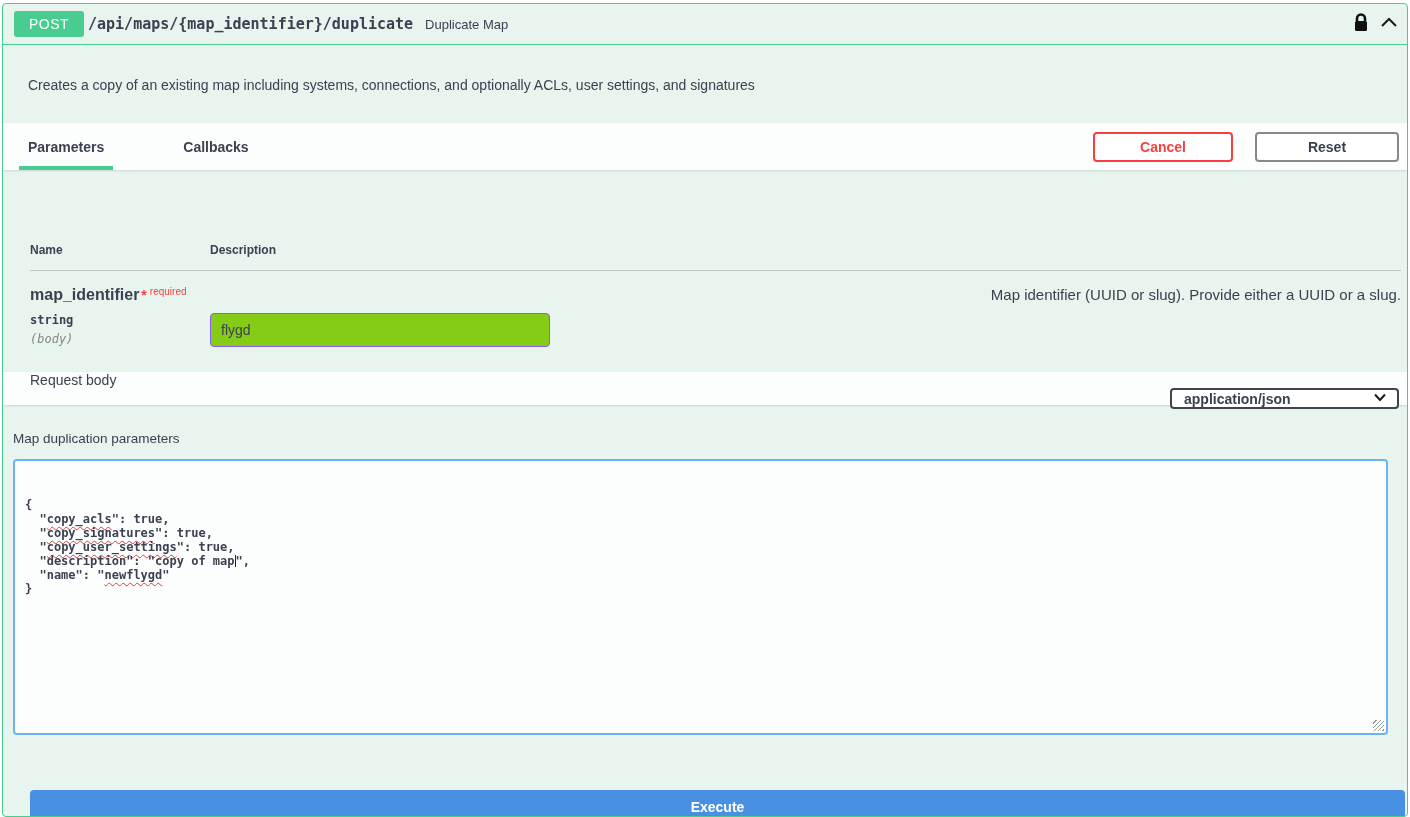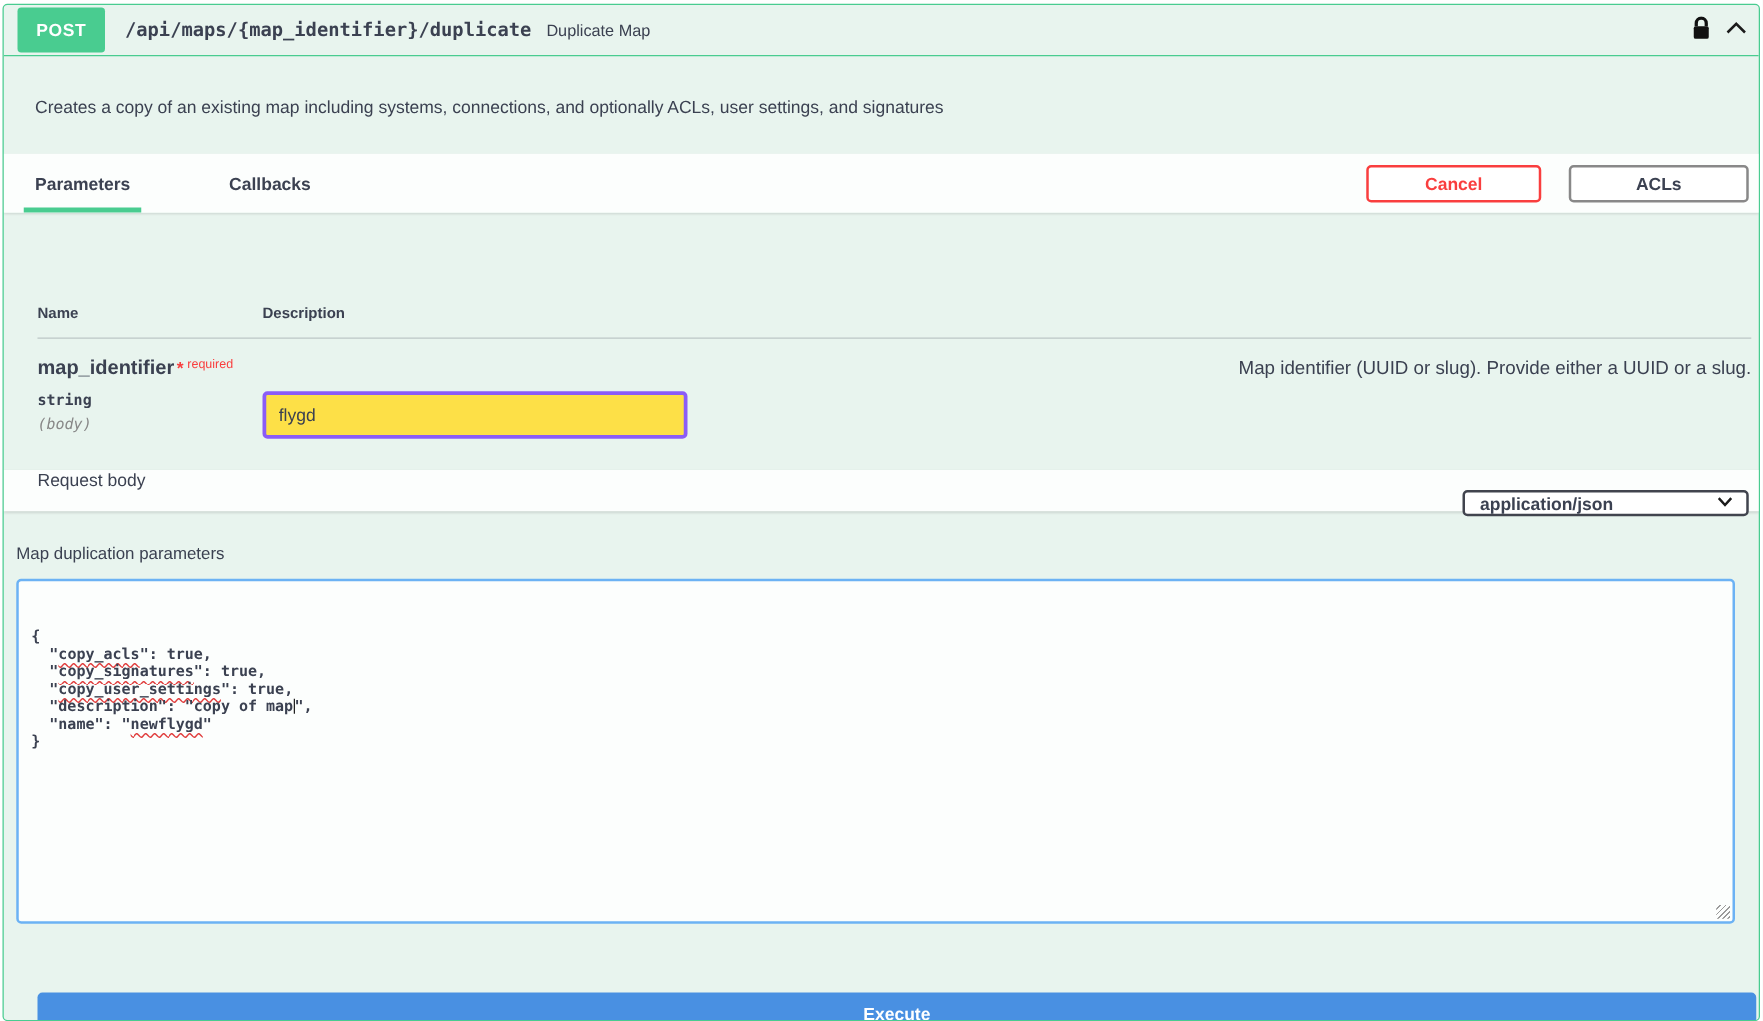--- a/index.html
+++ b/index.html
@@ -12,28 +12,28 @@
     background: #e8f4ee; overflow: hidden;
   }
 
   
   .summary {
     height: 41px; display: flex; align-items: center;
     padding: 0 8px 0 11px; border-bottom: 1px solid #49cc90;
     cursor: pointer;
   }
   .method-badge {
-    background: #49cc90; color: #fff; font-weight: bold; font-size: 14px;
-    width: 70px; height: 36px; border-radius: 3px;
+    background: #49cc90; color: #fff; font-weight: normal; font-size: 14px;
+    width: 70px; height: 26px; border-radius: 3px;
     display: flex; align-items: center; justify-content: center;
     letter-spacing: .5px; flex: 0 0 auto;
   }
   .path {
     font-family: "DejaVu Sans Mono", monospace; font-weight: bold;
-    font-size: 15px; margin-left: 16px; color: #3b4151;
+    font-size: 15px; margin-left: 4px; color: #3b4151;
   }
   .summary-desc { font-size: 13px; margin-left: 12px; color: #3b4151; }
   .summary-right { margin-left: auto; display: flex; align-items: center; gap: 10px; }
   .icon-btn { background: none; border: none; cursor: pointer; display: flex; align-items: center; padding: 0; }
 
   
   .op-description { padding: 32px 25px 30px 25px; font-size: 14px; }
 
   
   .tab-row {
@@ -67,23 +67,23 @@
   .param-name-cell { padding-top: 15px; }
   .param-name { font-size: 16px; font-weight: bold; }
   .req-star { color: #f93e3e; font-weight: bold; margin-left: 2px; }
   .req-label { color: #f93e3e; font-size: 10px; position: relative; top: -5px; margin-left: 3px; }
   .param-type { font-family: "DejaVu Sans Mono", monospace; font-size: 12px; font-weight: bold; margin-top: 9px; }
   .param-in { font-family: "DejaVu Sans Mono", monospace; font-size: 12px; font-style: italic; color: #888; margin-top: 5px; }
   .param-desc-cell { padding-top: 15px; }
   .param-desc { font-size: 15px; text-align: right; }
   .param-input {
     display: block; margin-top: 10px; width: 340px; height: 34px;
-    border: 3px solid #8b5cf6; border-radius: 4px; padding: 16px 10px;
+    border: 1px solid #8b5cf6; border-radius: 4px; padding: 16px 10px;
     font-size: 14px; font-family: "Liberation Sans", sans-serif; color: #3b4151;
-    background: #fde047; outline: none;
+    background: #84cc16; outline: none;
   }
 
   
   .reqbody-row {
     height: 33px; background: rgba(255,255,255,.85);
     display: flex; padding: 0 8px 0 27px;
     box-shadow: 0 1px 2px rgba(0,0,0,.12);
     flex-direction: column;
   }
   .reqbody-label { font-size: 14px; }
@@ -158,21 +158,21 @@
 
   <div class="tab-row">
     <div class="tab active">
       <span>Parameters</span>
     </div>
     <div class="tab">
       <span>Callbacks</span>
     </div>
     <div class="tab-actions">
       <button class="btn btn-cancel">Cancel</button>
-      <button class="btn btn-reset">ACLs</button>
+      <button class="btn btn-reset">Reset</button>
     </div>
   </div>
 
   <div class="params-section">
     <div class="param-grid">
       <div class="col-head">Name</div>
       <div class="col-head">Description</div>
 
       <div class="param-name-cell">
         <div>

